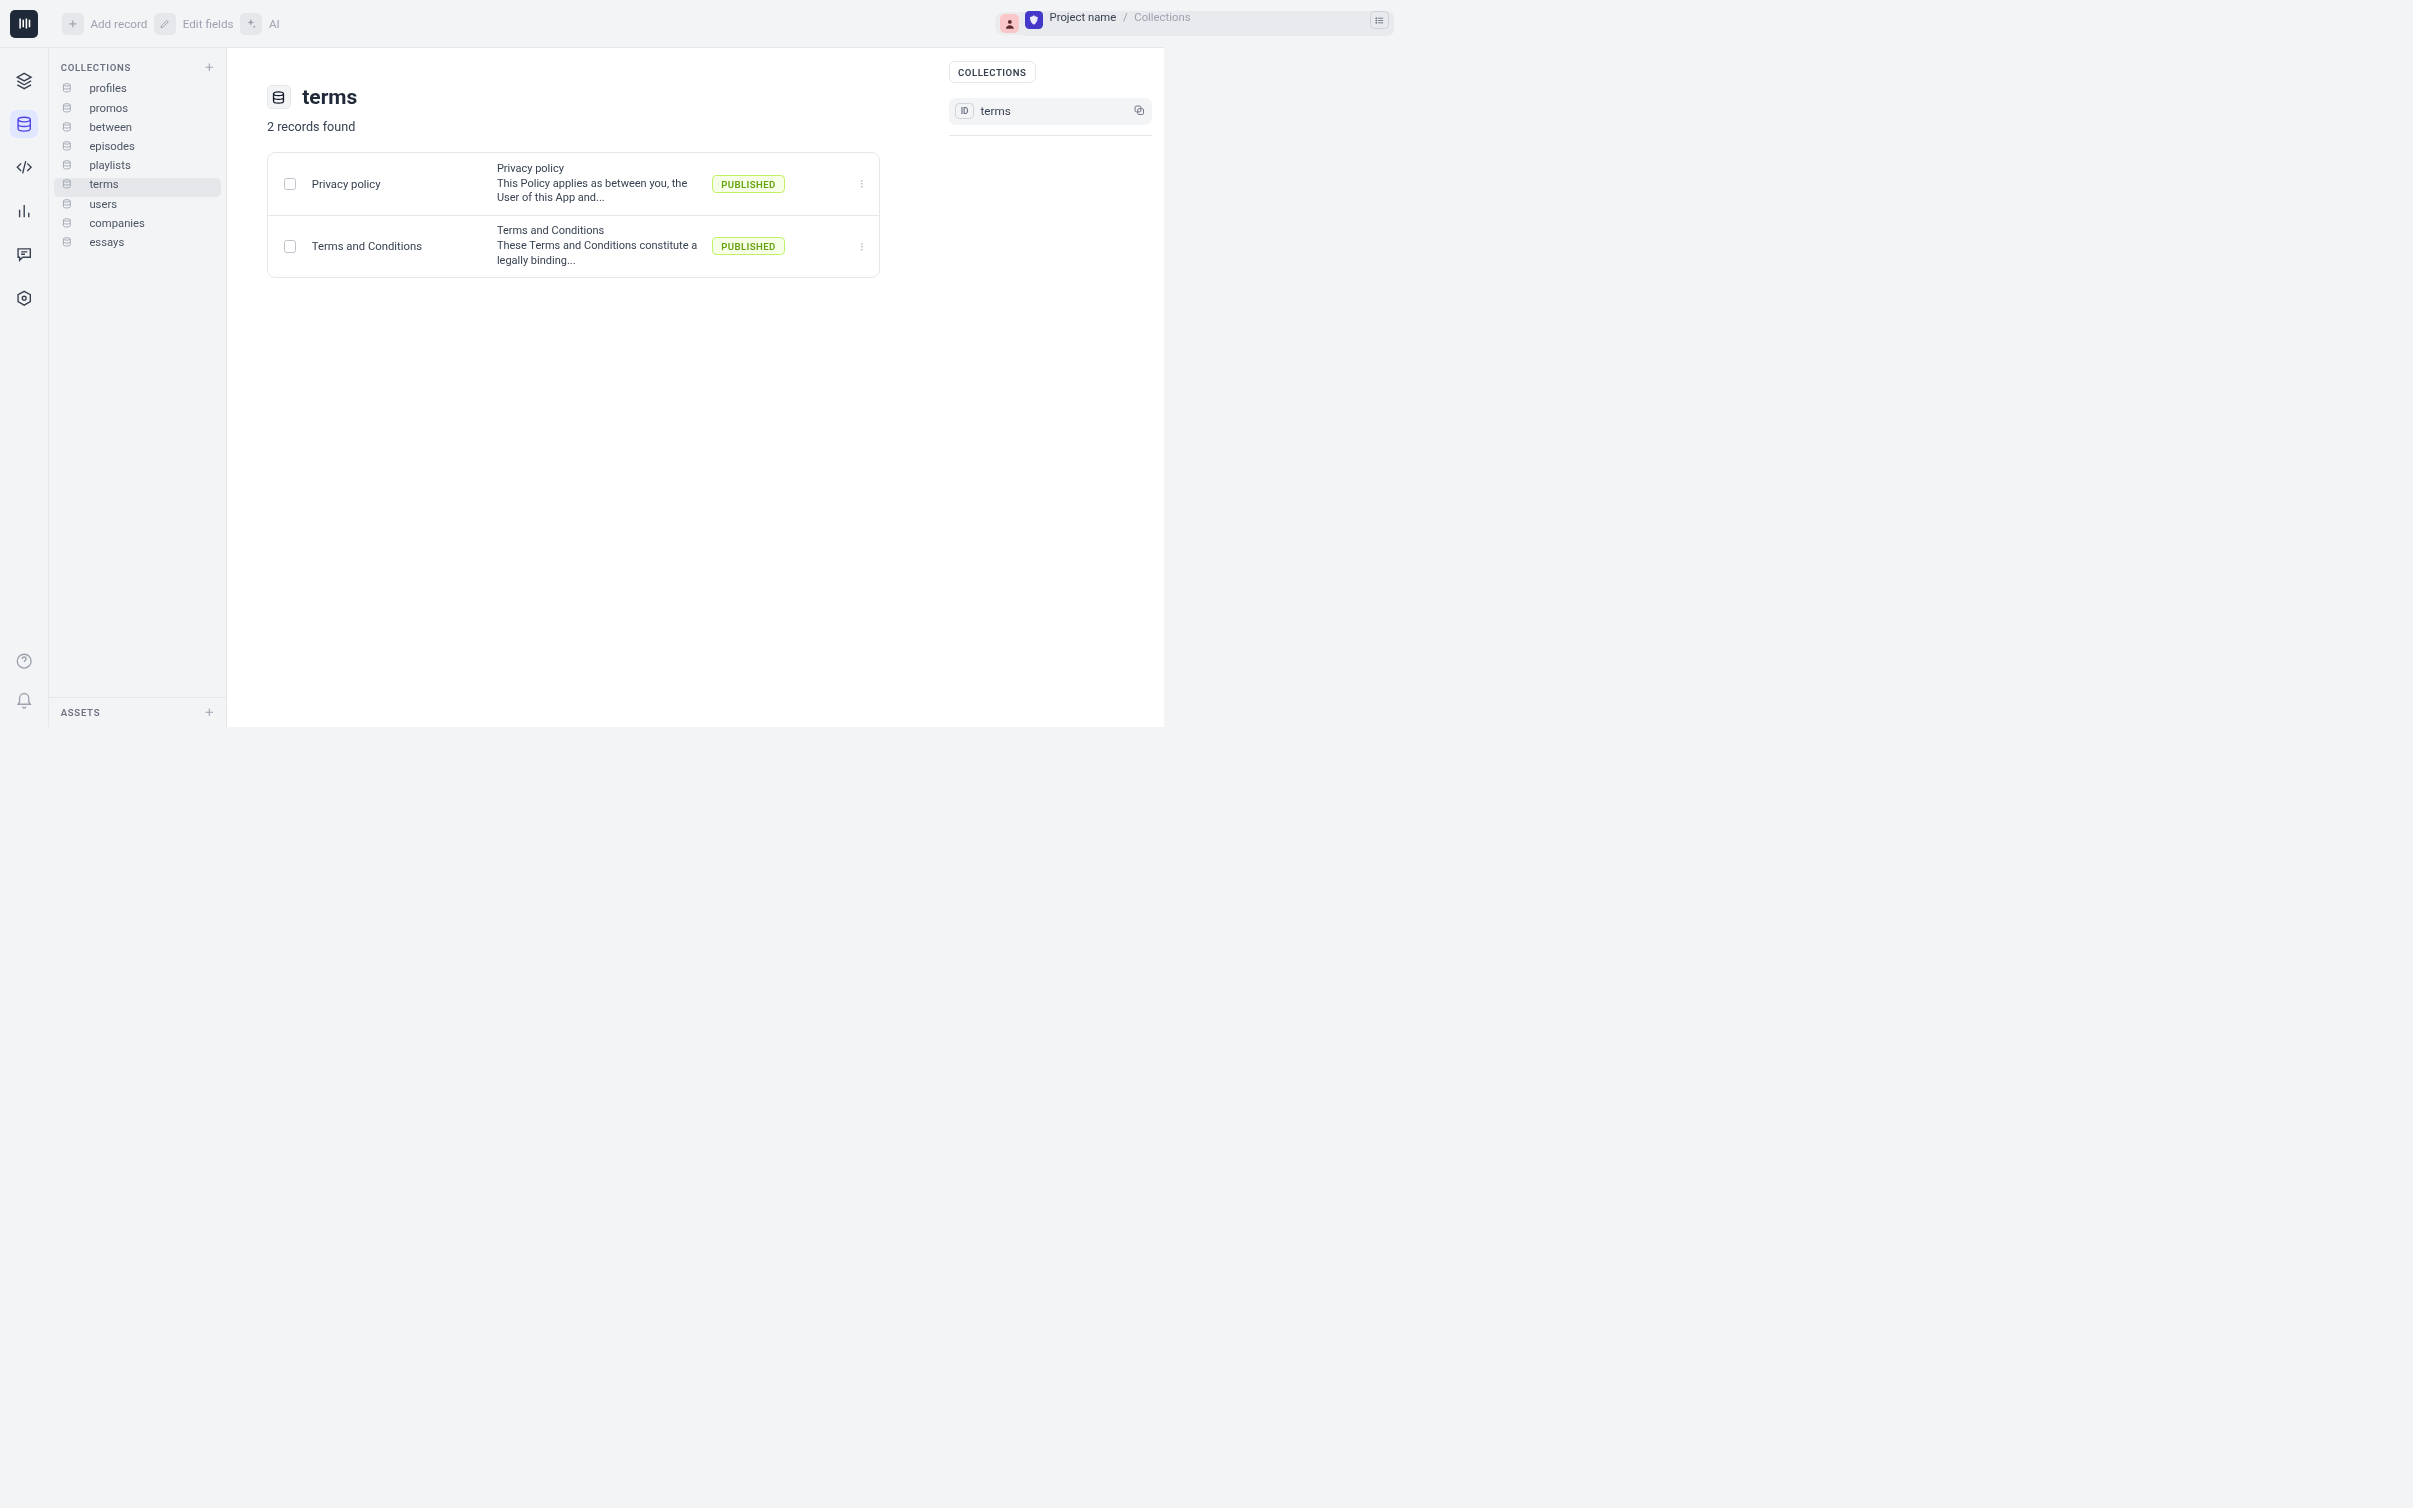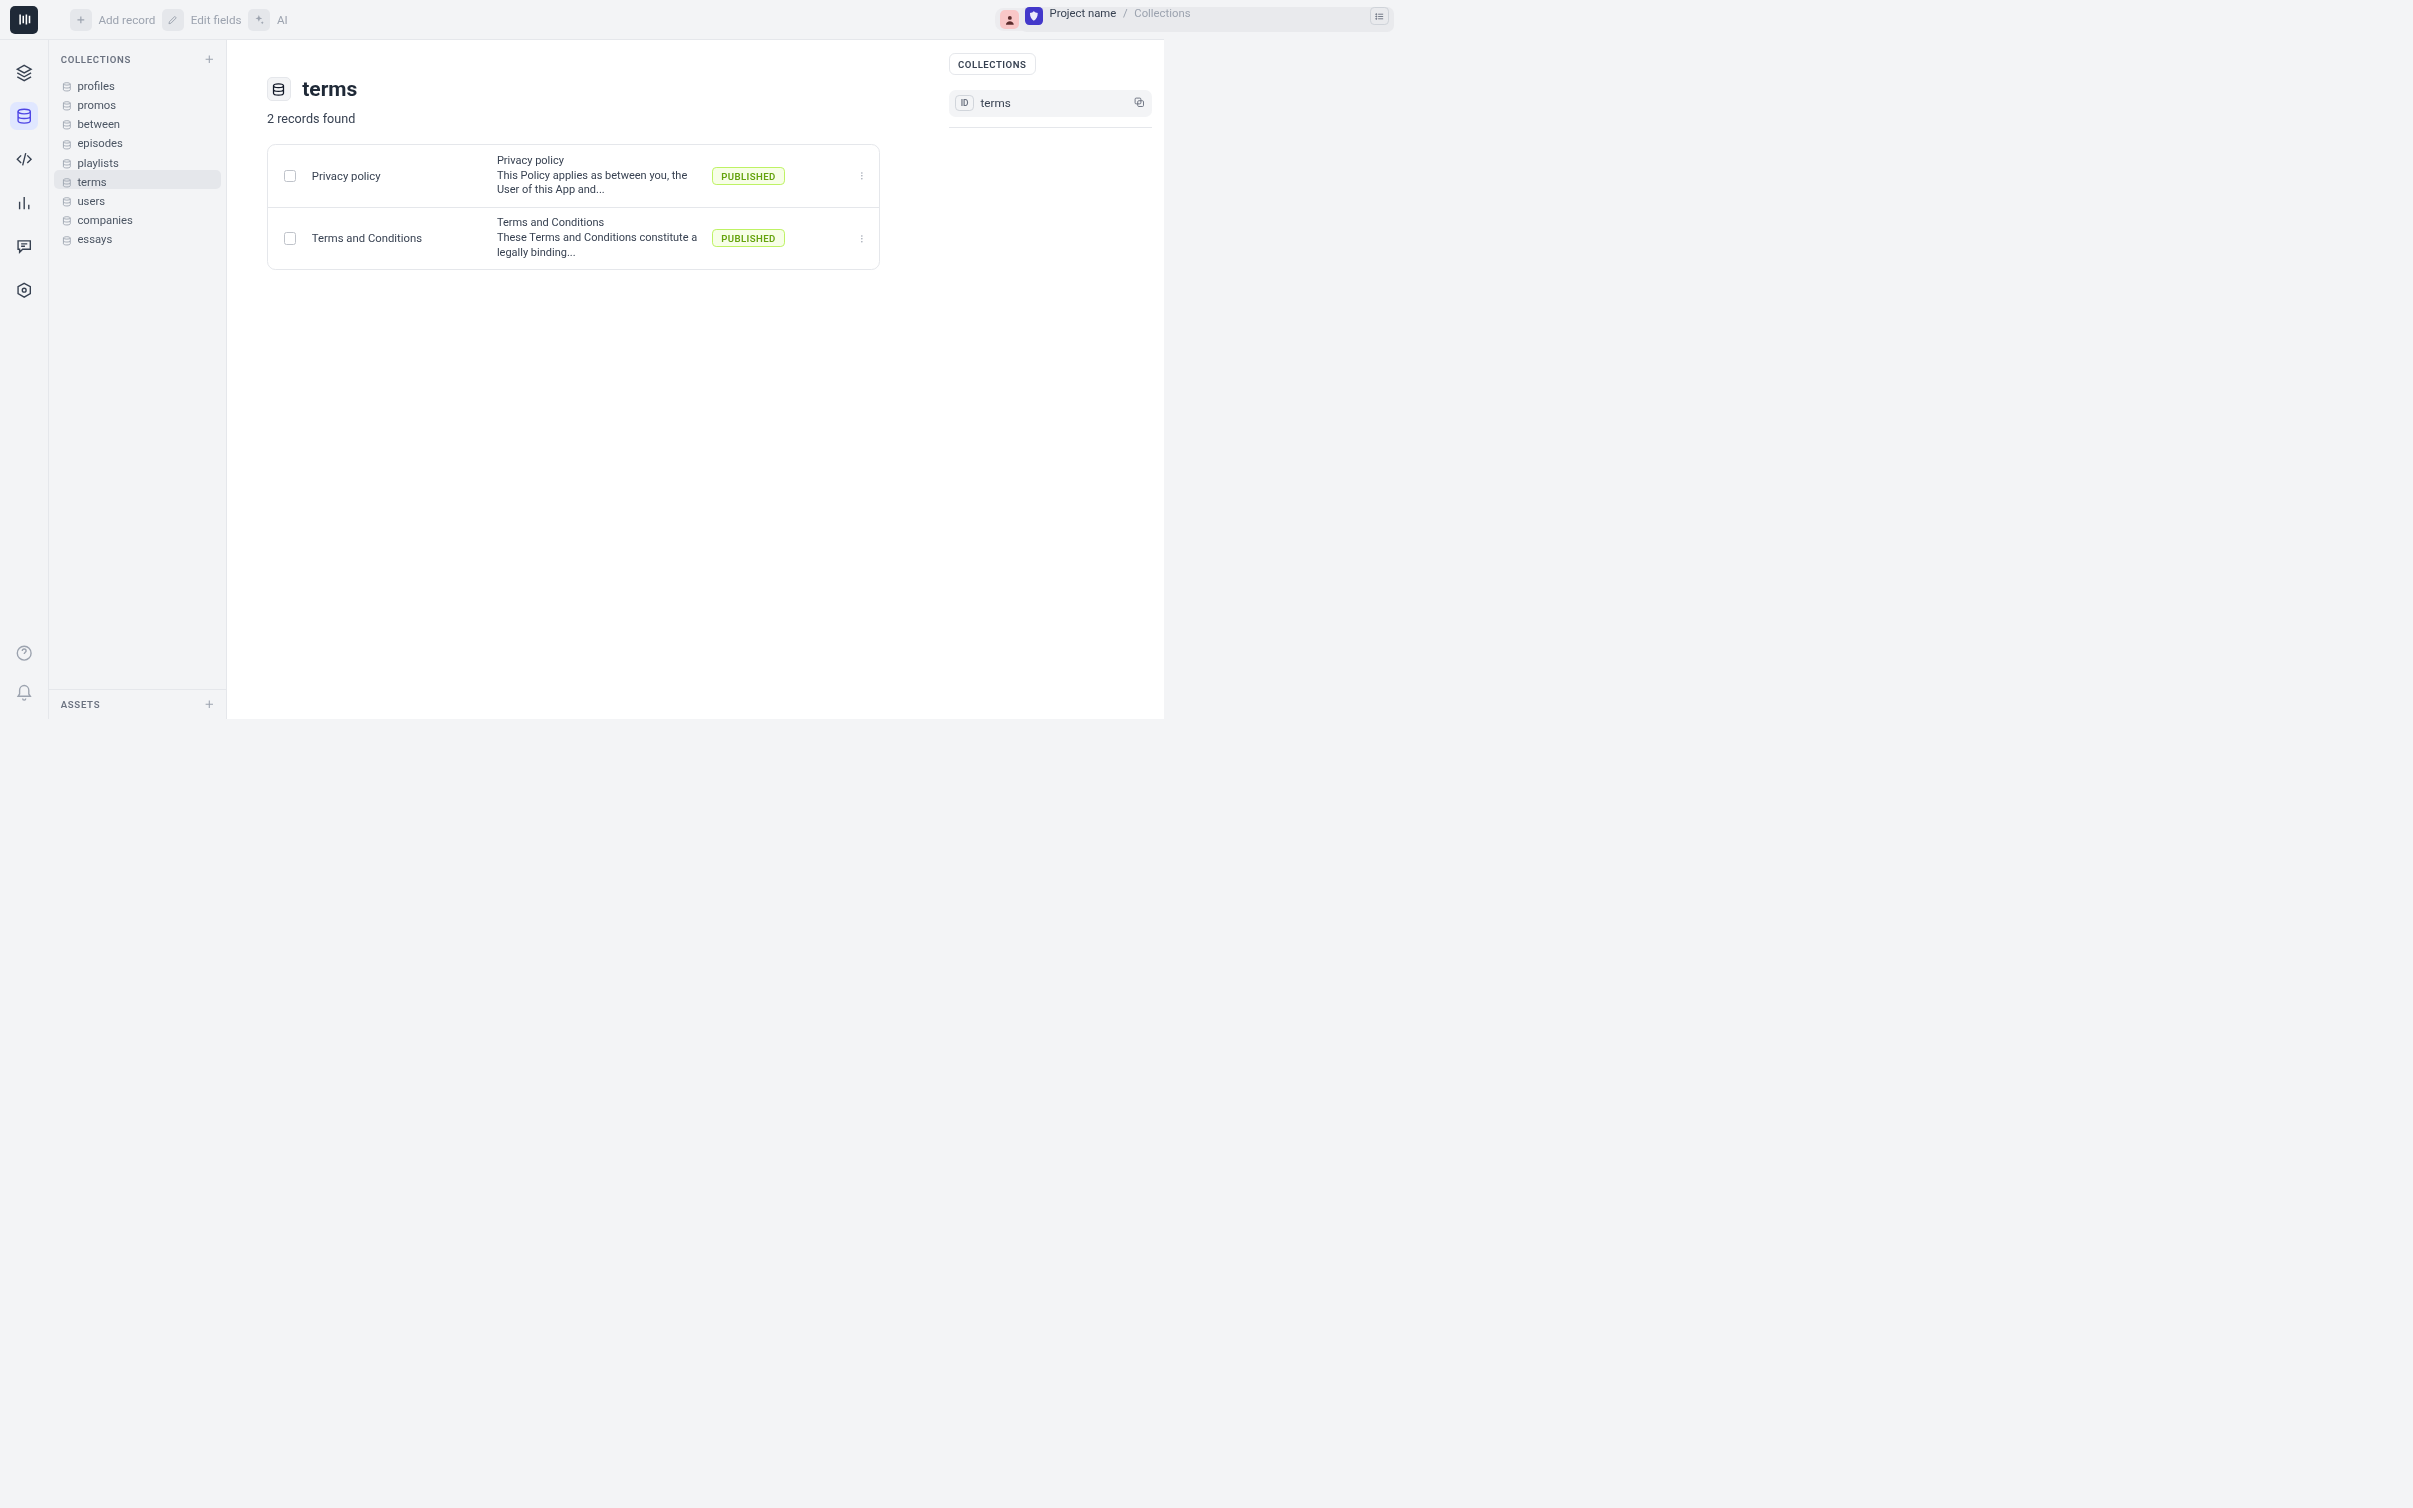--- a/index.html
+++ b/index.html
@@ -7,27 +7,27 @@
   font-family: -apple-system, BlinkMacSystemFont, "Segoe UI", Roboto, Helvetica, Arial, sans-serif;
   background: #f3f4f6;
   color: #374151;
   width: 1164px;
   height: 727px;
   overflow: hidden;
 }
 
 
 .topbar {
-  height: 40px;
+  height: 48px;
   background: #f3f4f6;
   border-bottom: 0.8px solid #e5e7eb;
   display: flex;
   align-items: center;
   padding: 0 10px;
-  gap: 20px;
+  gap: 12px;
 }
 .logo-box {
   width: 28px; height: 28px;
   background: #1f2937;
   border-radius: 5px;
   display: flex; align-items: center; justify-content: center;
   color: #fff;
   margin-right: 11.7px;
 }
 .topbar-group-left { display: flex; gap: 6.7px; align-items: center; }
@@ -122,21 +122,21 @@
   display: flex; flex-direction: column;
 }
 .side-header {
   display: flex; align-items: center; justify-content: space-between;
   padding: 13.4px 10px 8.4px 11.7px;
 }
 .side-header .label { font-size: 9.6px; letter-spacing: 0.7px; color: #6b7280; font-weight: 600; }
 .side-header .plus { color: #9ca3af; cursor: pointer; }
 .side-list { display: flex; flex-direction: column; gap: 0.8px; padding: 0 5px; }
 .side-item {
-  display: flex; align-items: flex-end; gap: 5px;
+  display: flex; align-items: flex-start; gap: 17px;
   height: 18.4px; padding: 0 6.7px; border-radius: 5px;
   font-size: 11.3px; color: #4b5563; cursor: pointer;
 }
 .side-item.active { background: #e5e7eb; }
 .side-item .db-icon { color: #9ca3af; display: flex; }
 .side-footer {
   margin-top: auto;
   border-top: 0.8px solid #e5e7eb;
   display: flex; align-items: center; justify-content: space-between;
   padding: 8.4px 10px 8.4px 11.7px;

